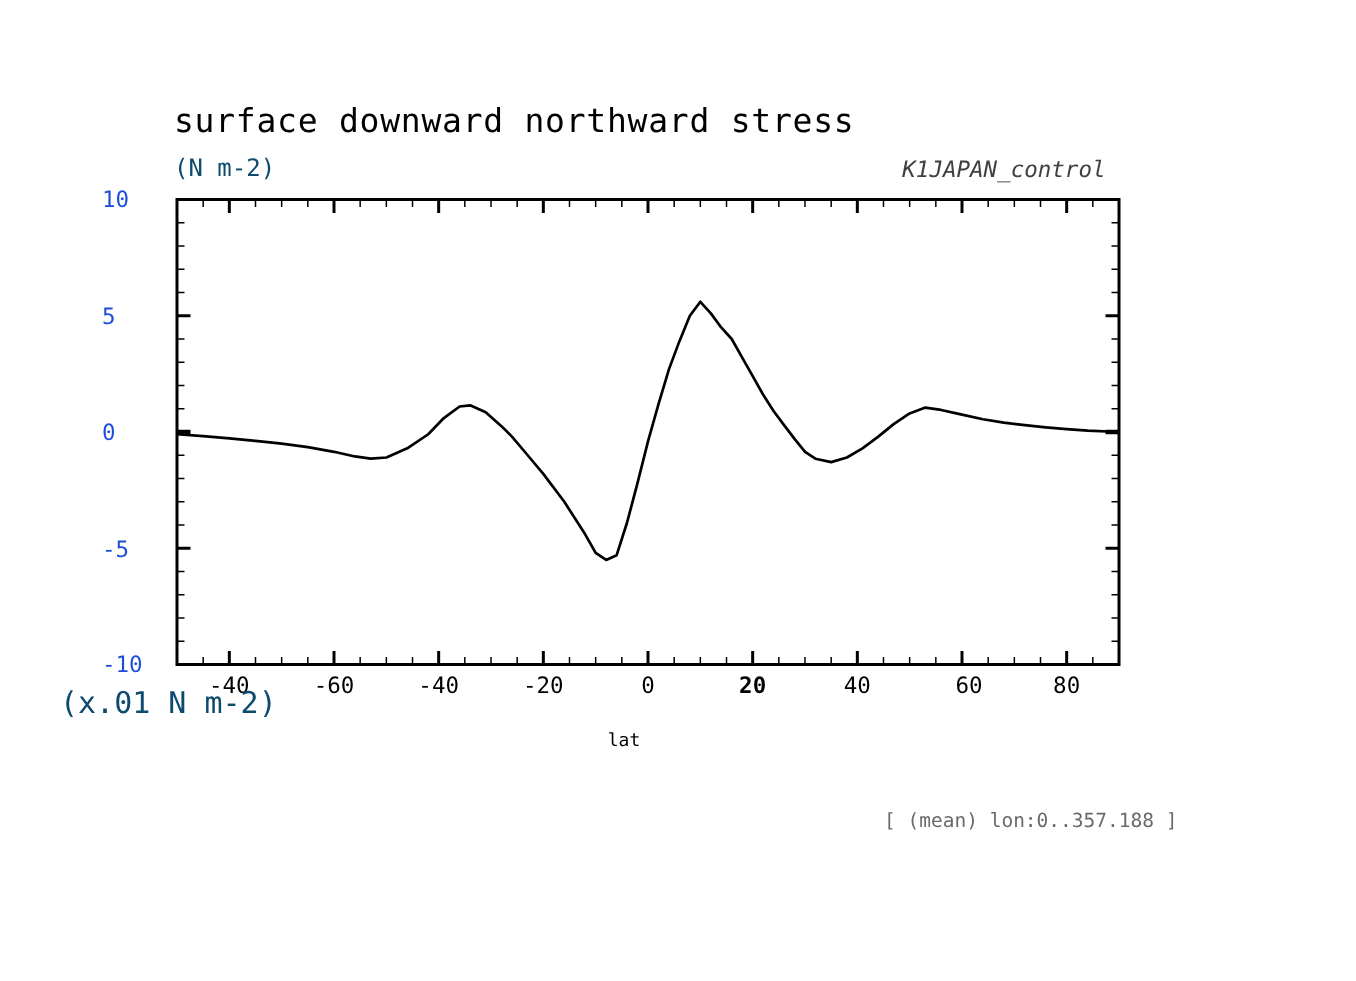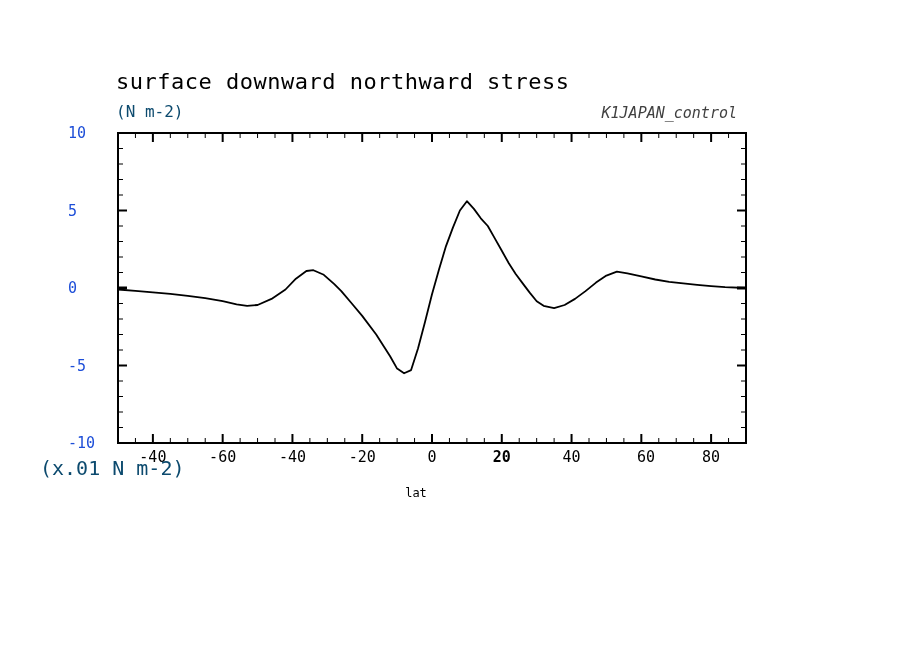--- a/index.html
+++ b/index.html
@@ -155,13 +155,14 @@
       <div class="x-tick-label" style="left: 362.222px; top: 448px;">-20</div>
       <div class="x-tick-label" style="left: 432px; top: 448px;">0</div>
       <div class="x-tick-label" style="left: 501.778px; top: 448px; font-weight: bold;">20</div>
       <div class="x-tick-label" style="left: 571.556px; top: 448px;">40</div>
       <div class="x-tick-label" style="left: 646px; top: 448px;">60</div>
       <div class="x-tick-label" style="left: 711.111px; top: 448px; text-align: right;">80</div>
     </div>
 
   <div class="abs" id="scale-label">(x.01 N m-2)</div>
   <div class="abs" id="x-axis-label">lat</div>
+  <div class="abs" id="annotation">[ (mean) lon:0..357.188 ]</div>
 </div>
 
 </body></html>

